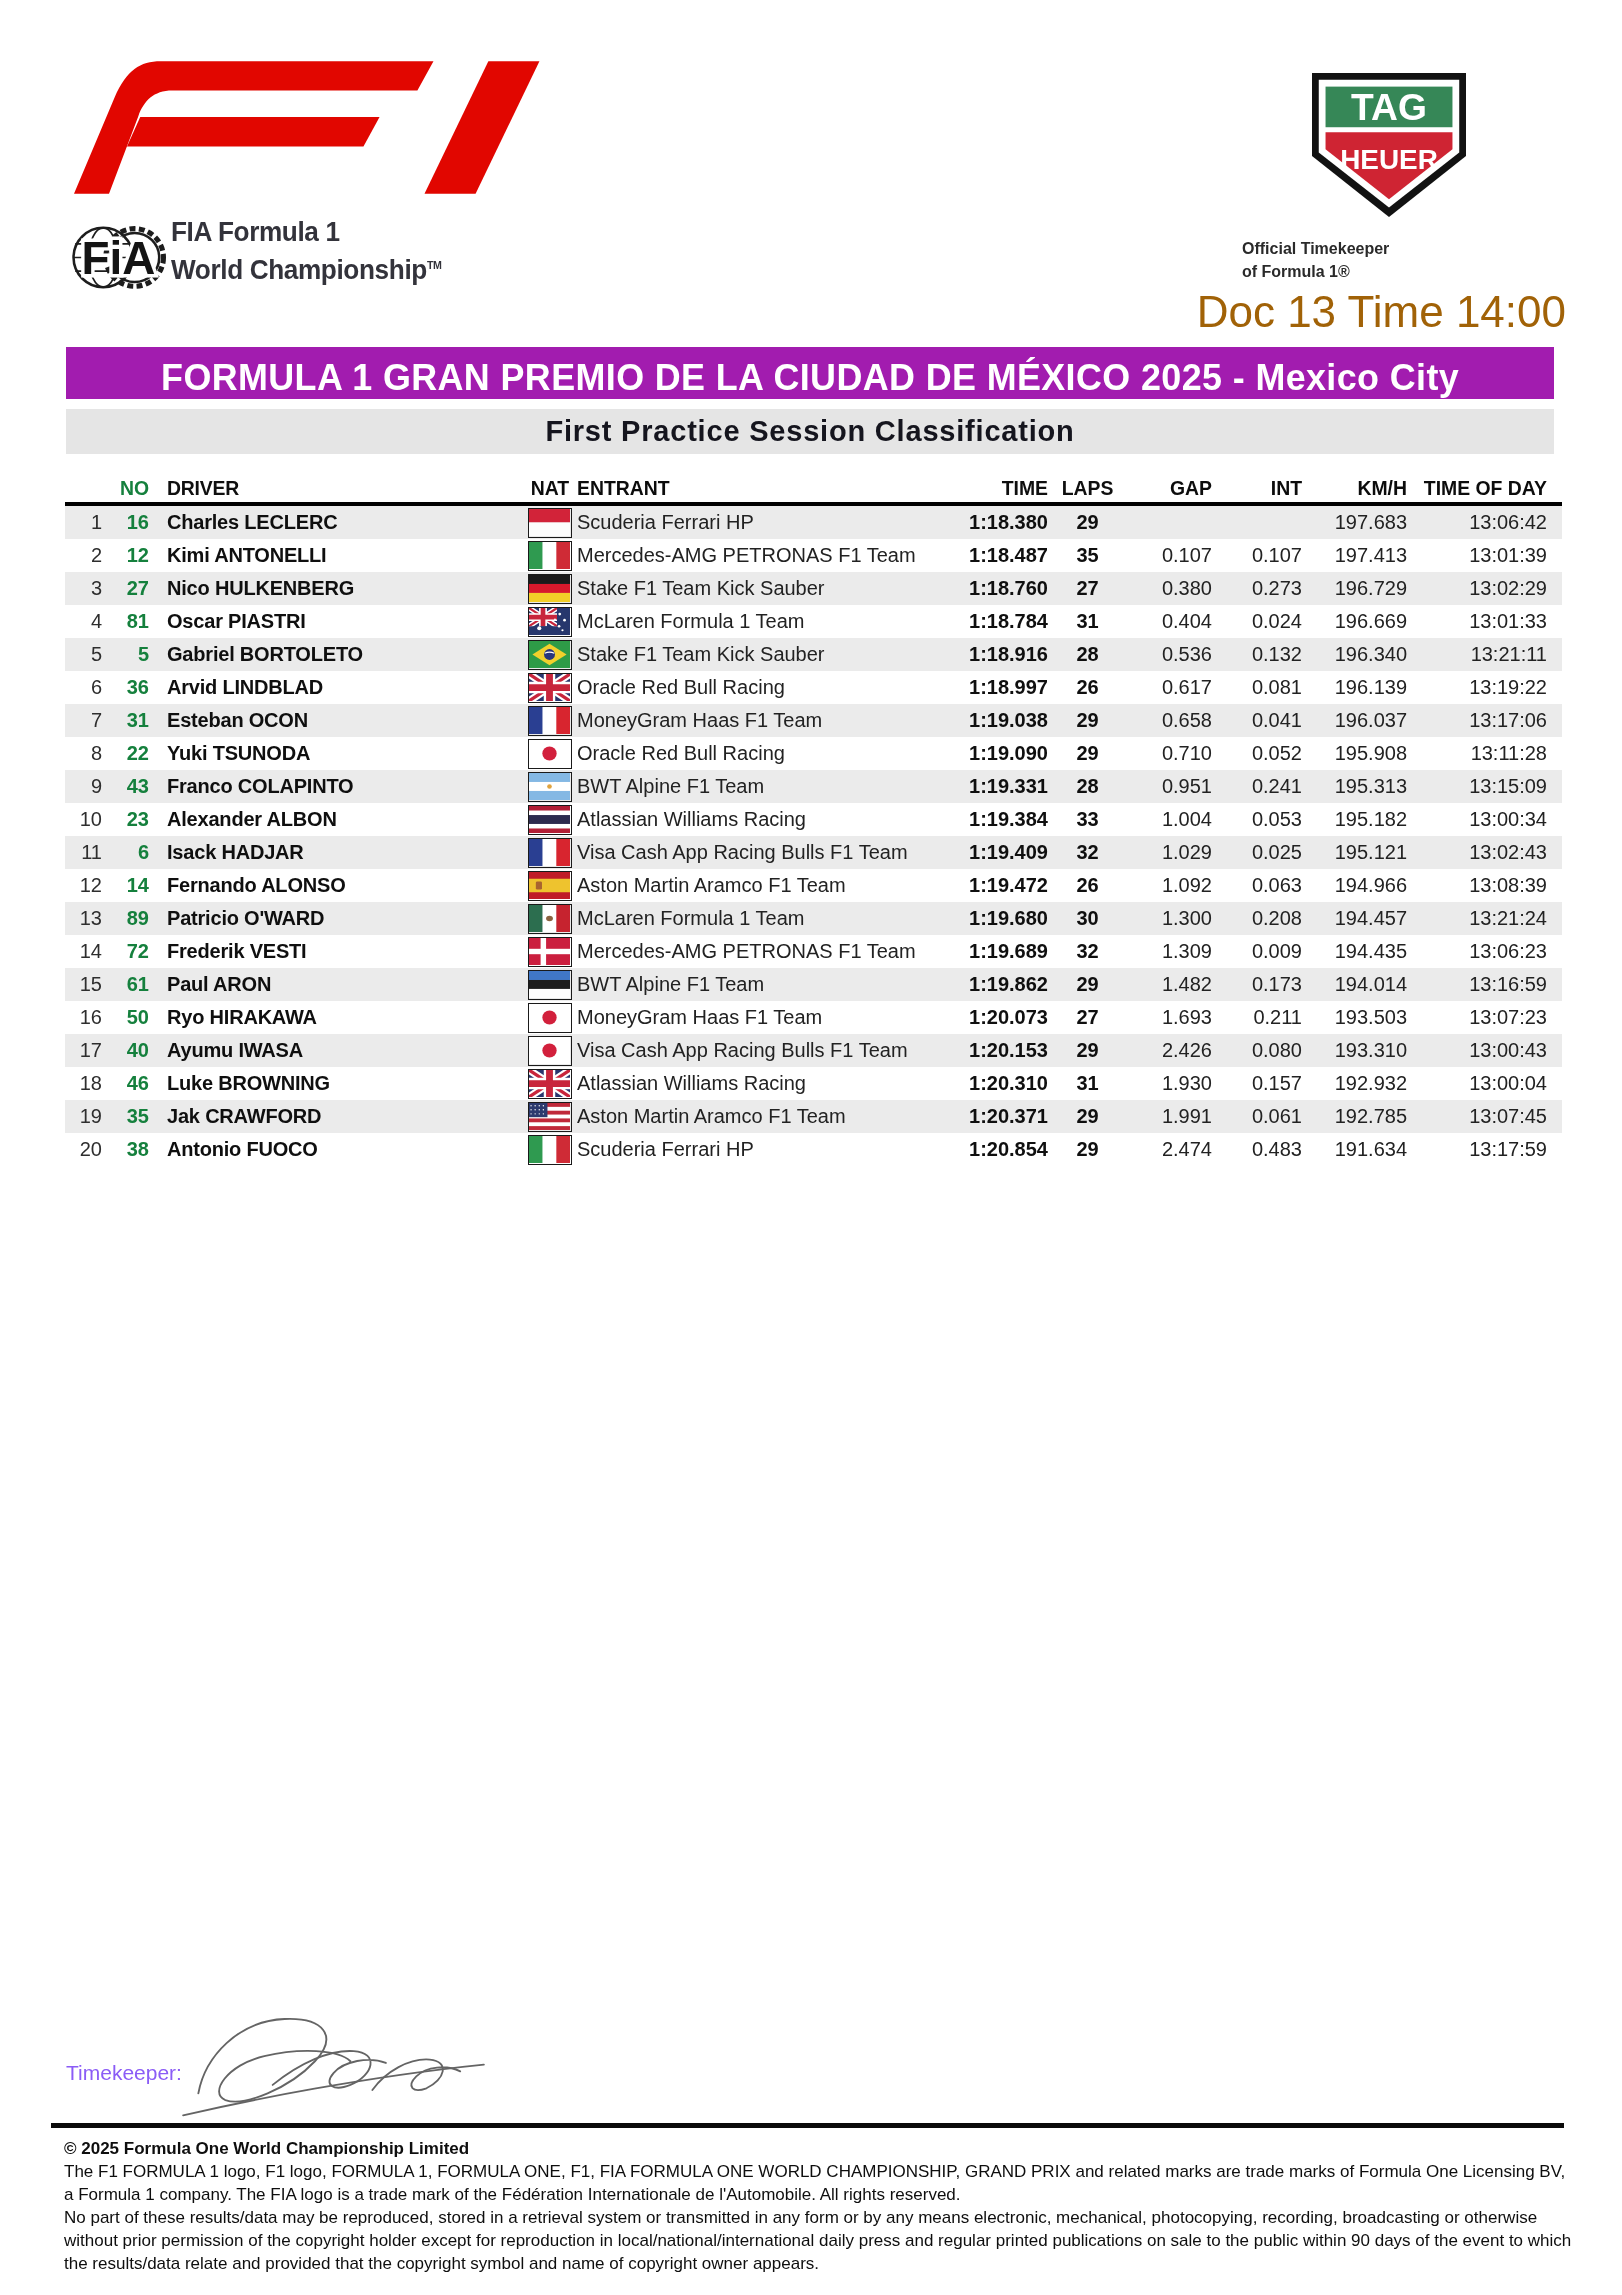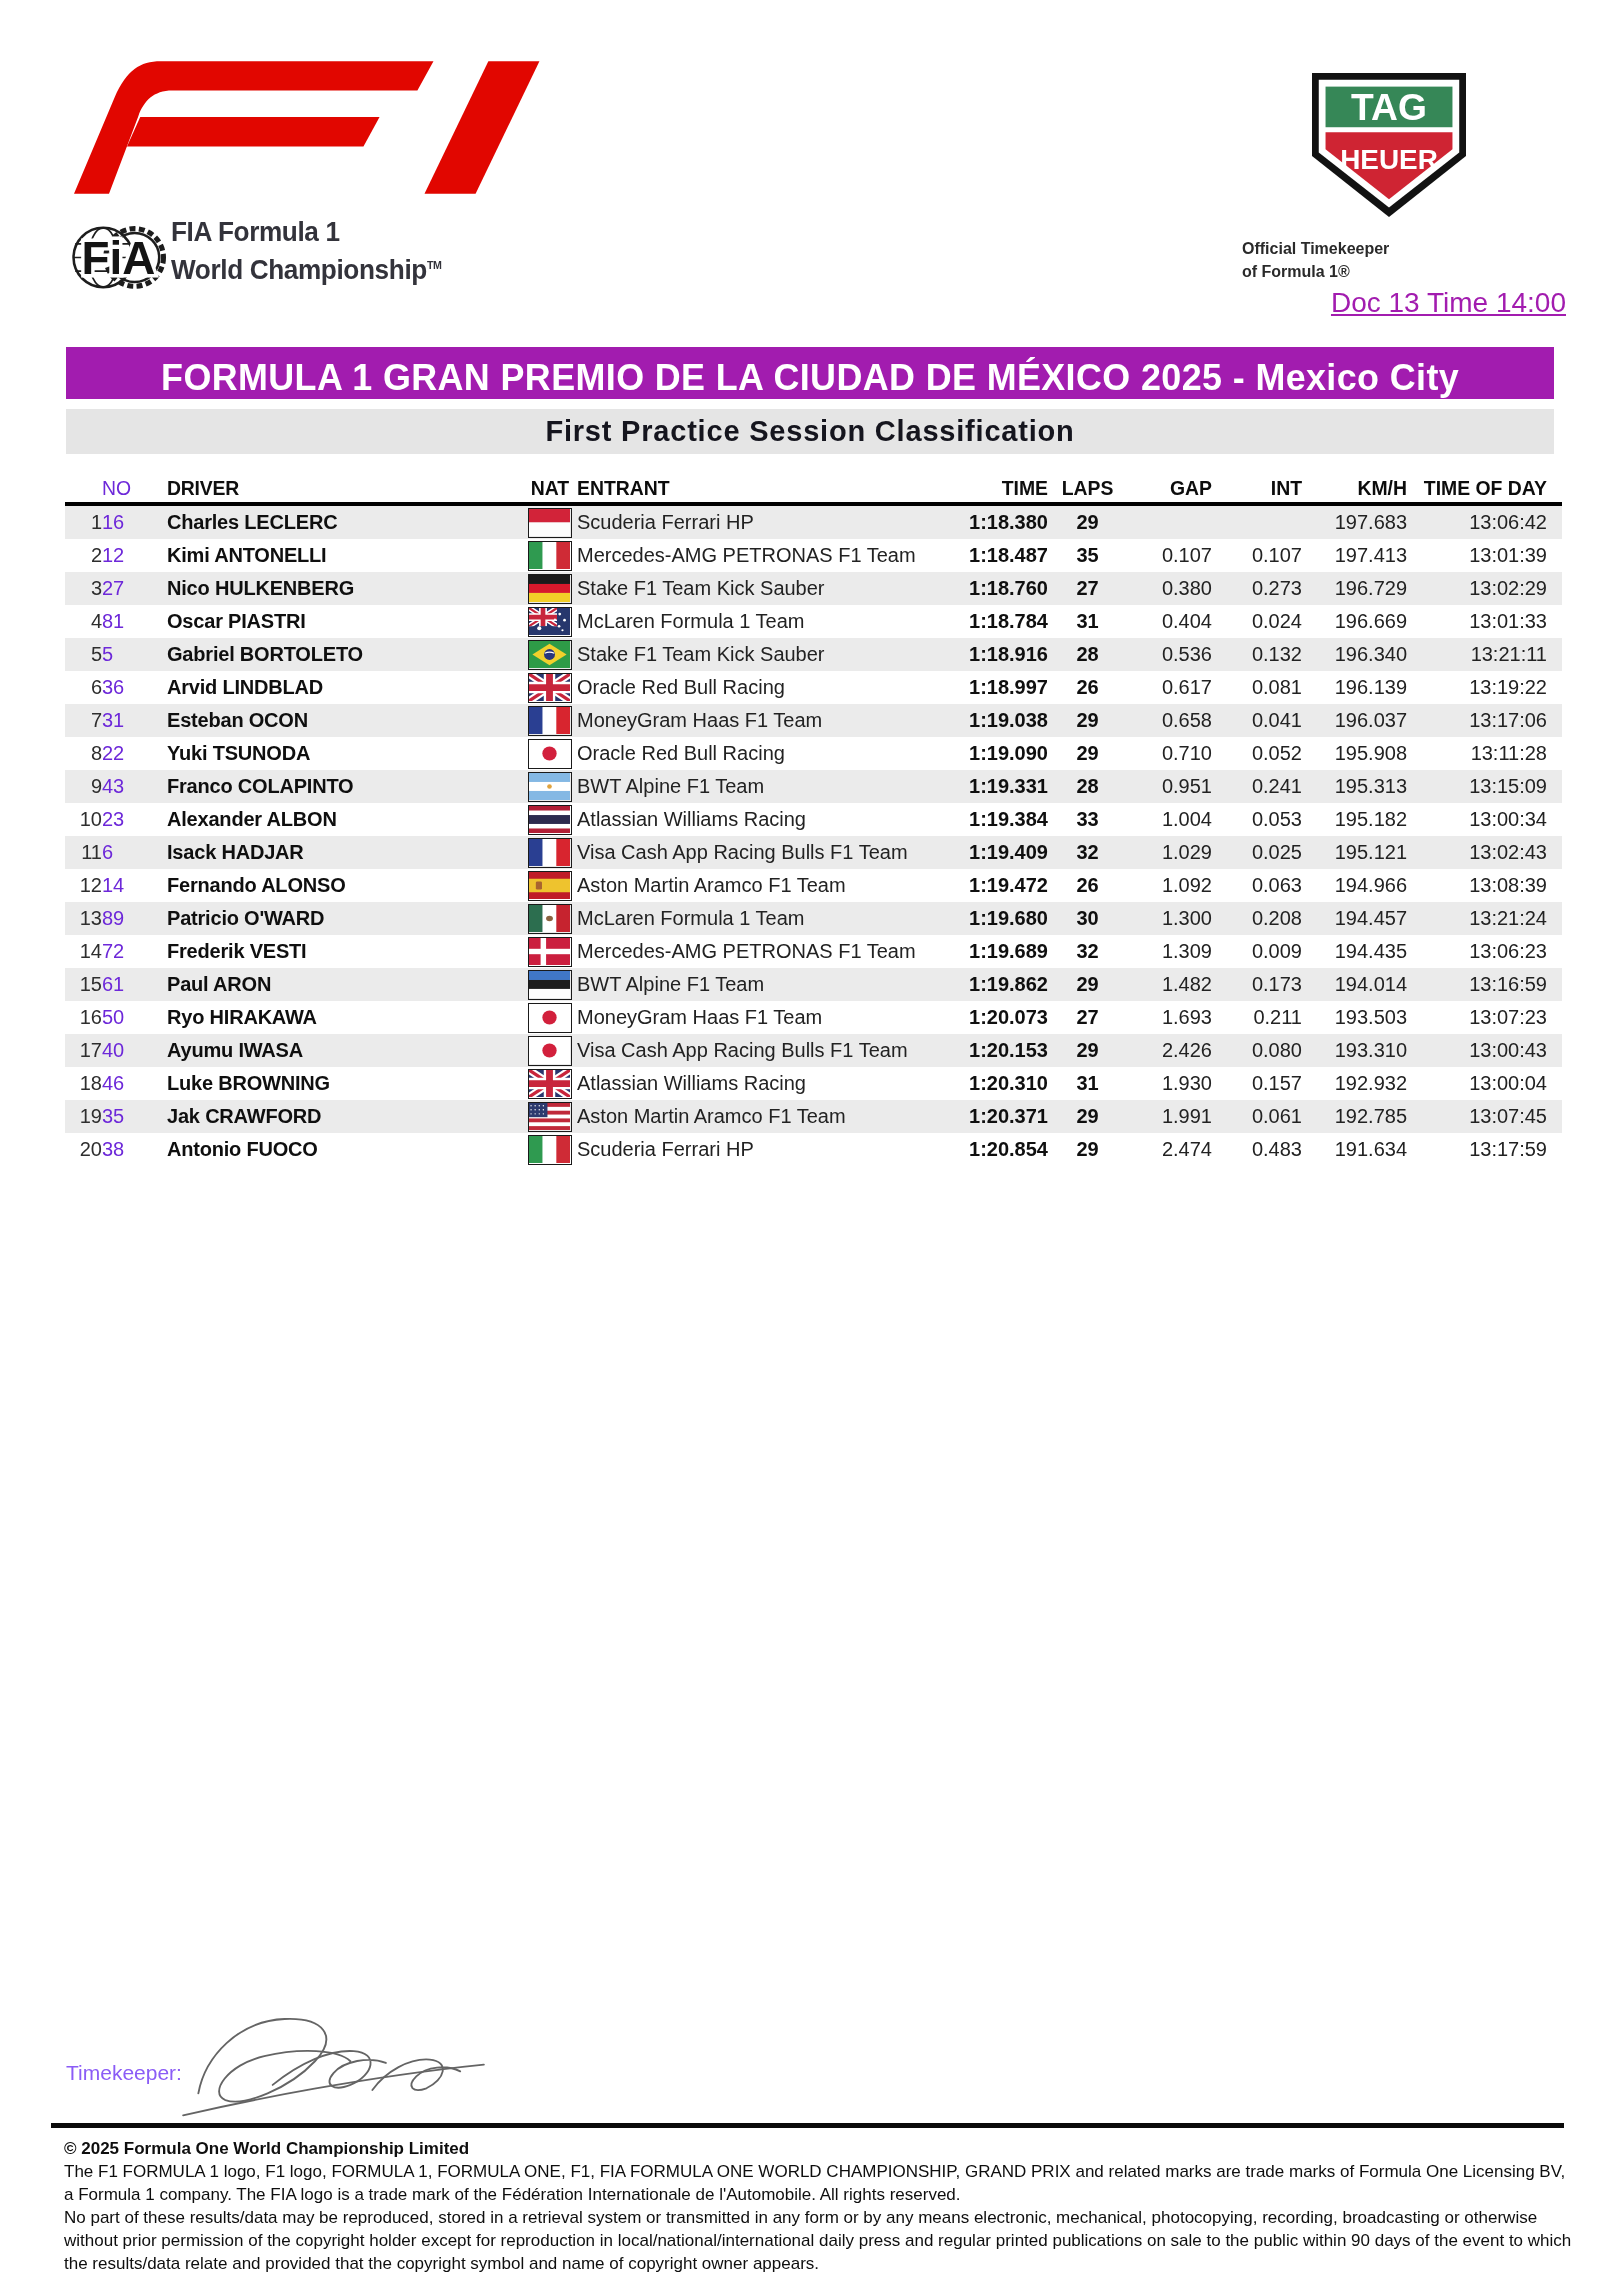--- a/index.html
+++ b/index.html
@@ -10,40 +10,40 @@
   
   .f1-logo { position:absolute; left:74px; top:61px; width:473px; height:133px; }
   .fia-emblem { position:absolute; left:71px; top:210px; width:95px; height:95px; }
   .fia-text { position:absolute; left:171px; top:216px; color:#33333b; font-weight:bold;
               font-size:27px; line-height:33px; letter-spacing:-0.4px; transform:scaleX(0.97); transform-origin:left top;}
   .fia-text sup { font-size:11px; }
 
   .tag-shield { position:absolute; left:1312px; top:73px; width:154px; height:144px; }
   .tk-caption { position:absolute; left:1242px; top:237px; width:296px; text-align:left;
                 font-weight:bold; font-size:16px; line-height:23px; color:#2a2a2a; }
-  .doc-line { position:absolute; right:57px; top:287px; font-size:28px; color:#a21caf; white-space:nowrap;text-decoration:underline; }
+  .doc-line { position:absolute; right:57px; top:287px; font-size:44px; color:#a16207; white-space:nowrap; }
 
   
   .banner-dark { position:absolute; left:66px; top:347px; width:1488px; height:52px; background:#a21caf;
                  display:flex; align-items:flex-end; justify-content:center; }
   .banner-dark .txt { color:#fff; font-weight:bold; font-size:37px; letter-spacing:0.4px; white-space:nowrap;
                       transform:scaleX(0.97); }
   .banner-gray { position:absolute; left:66px; top:409px; width:1488px; height:45px; background:#e5e5e5;
                  display:flex; align-items:center; justify-content:center; }
   .banner-gray .txt { color:#15151e; font-weight:bold; font-size:29px; letter-spacing:0.8px; white-space:nowrap; }
 
   
   .results { position:absolute; left:65px; top:478px; width:1497px; }
   .thead { display:flex; align-items:flex-end; height:28px; padding-bottom:2.5px;
            border-bottom:4.2px solid #000; font-weight:bold; font-size:19.4px; color:#0c0c0c; }
   .row { display:flex; align-items:center; height:33px; font-size:20px; color:#222; }
   .row:nth-child(odd) { background:#ebebeb; }
   .c { flex:0 0 auto; white-space:nowrap; overflow:visible; }
   .c-pos  { width:37px;  text-align:right; color:#2e2e2e; }
-  .c-no   { width:47px;  text-align:left; font-weight:normal; color:#6d28d9; }
+  .c-no   { width:47px;  text-align:right; font-weight:bold; color:#15803d; }
   .c-drv  { width:374px; text-align:left; padding-left:18px; font-weight:bold; color:#0f0f0f; letter-spacing:-0.2px;}
   .c-nat  { width:54px;  display:flex; align-items:center; justify-content:center; }
   .c-ent  { width:373px; text-align:left; }
   .c-time { width:98px; text-align:right; font-weight:bold; color:#0f0f0f; }
   .c-laps { width:79px;  text-align:center; font-weight:bold; color:#0f0f0f; }
   .c-gap  { width:85px; text-align:right; }
   .c-int  { width:90px; text-align:right; }
   .c-kmh  { width:105px; text-align:right; }
   .c-tod  { width:155px; text-align:right; padding-right:15px; }
   .thead .c-nat { justify-content:center; font-weight:bold; }

